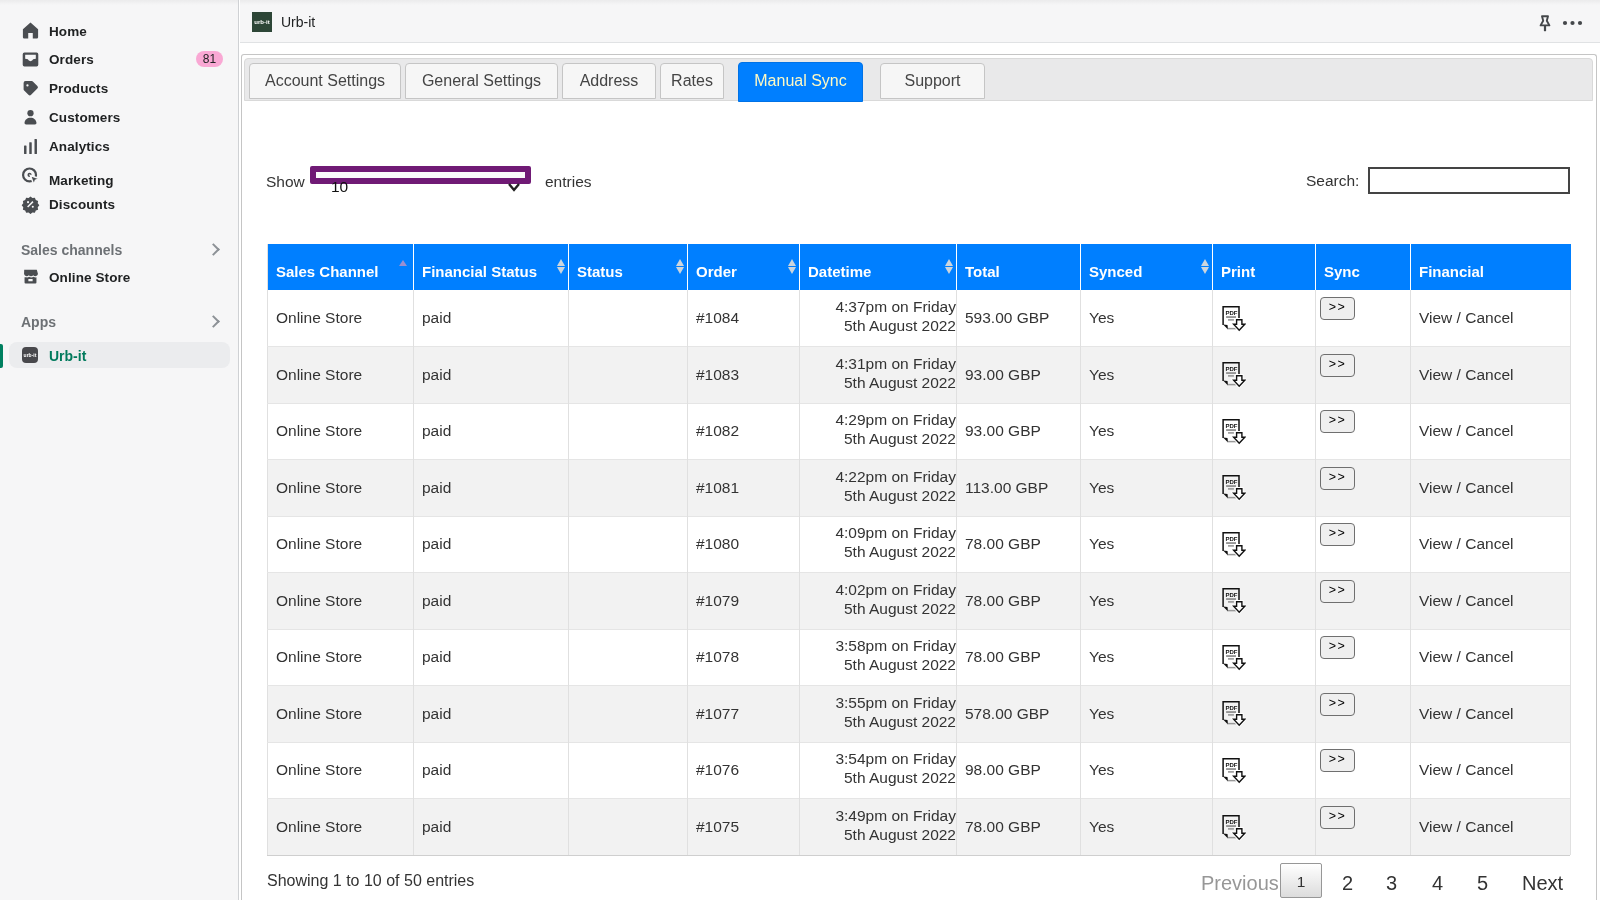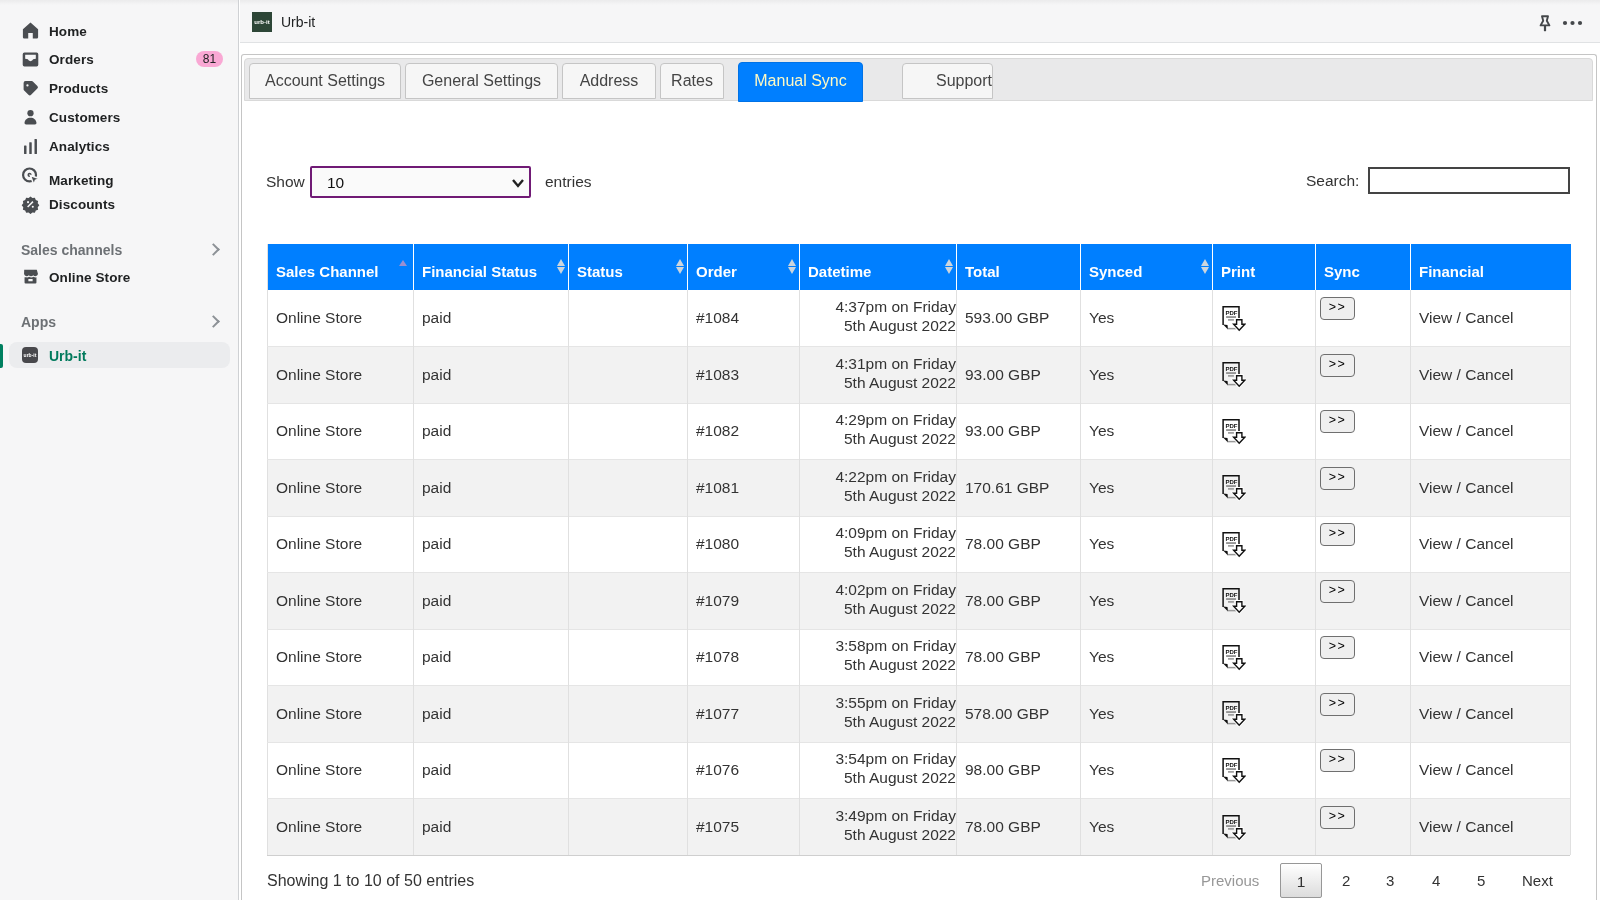--- a/index.html
+++ b/index.html
@@ -46,22 +46,22 @@
 #tabnav { left:244px; top:58px; width:1349px; height:43px; background:#e9e9ea;
   border:1px solid #d9d9d9; border-radius:4px 4px 0 0; }
 .tab { position:absolute; top:63px; height:36px; background:#f6f6f6;
   border:1px solid #c5c5c5; border-radius:4px 4px 0 0; color:#454545;
   font-size:16px; text-align:center; line-height:34px; }
 .tab.active { top:62px; height:40px; background:#007fff; border-color:#0072e6;
   color:#fef9c3; line-height:36px; }
 
 
 #lbl-show { left:266px; top:173px; font-size:15.5px; color:#333; }
-#sel { left:310px; top:166px; width:221px; height:32px; background:#fafafa;
-  border:2px solid #701a75; border-radius:2px; }
+#sel { left:310px; top:166px; width:221px; height:18px; background:#fafafa;
+  border:6px solid #701a75; border-radius:2px; }
 #sel .val { position:absolute; left:15px; top:6px; font-size:15.5px; color:#111; }
 #lbl-entries { left:545px; top:173px; font-size:15.5px; color:#333; }
 #lbl-search { left:1306px; top:172px; font-size:15.5px; color:#333; }
 #search { left:1368px; top:167px; width:202px; height:27px; background:#fff;
   border:2px solid #444; }
 
 
 #tbl { left:267px; top:244px; width:1303px; }
 table { border-collapse:collapse; table-layout:fixed; width:1303px; }
 th { background:#007fff; color:#fff; font-size:15px; font-weight:700;
@@ -86,21 +86,21 @@
   border-left:4.5px solid transparent; border-right:4.5px solid transparent;
   border-bottom:6.5px solid #9a8fd0; }
 .dt2 { line-height:19px; position:relative; top:-2px;text-align:right; }
 .syncbtn { display:block; width:35px; height:23px; background:#efefef;
   border:1.5px solid #6f6f6f; border-radius:4px; font-size:12.5px; font-weight:400;
   color:#000; text-align:center; line-height:19px; margin:-19.5px 0 0 -4px;
   letter-spacing:1.5px; }
 
 
 #info { left:267px; top:872px; font-size:16px; color:#333; }
-.pg { position:absolute; top:872px; font-size:15px; color:#333; }
+.pg { position:absolute; top:872px; font-size:20px; color:#333; }
 #pg-prev { color:#979797; }
 #pg-one { left:1280px; top:863px; width:42px; height:35px;
   background:linear-gradient(to bottom,#ffffff 0%,#dcdcdc 100%);
   border:1px solid #979797; border-radius:2px; text-align:center;
   line-height:35px; font-size:15.5px; color:#333; }
 </style>
 </head>
 <body>
 <div class="abs" id="sidebar"></div>
 
@@ -182,21 +182,21 @@
   </svg>
 </div>
 
 <div class="abs" id="tabwrap"></div>
 <div class="abs" id="tabnav"></div>
 <div class="tab" style="left:249px;width:152px;">Account Settings</div>
 <div class="tab" style="left:405px;width:153px;">General Settings</div>
 <div class="tab" style="left:562px;width:94px;">Address</div>
 <div class="tab" style="left:660px;width:64px;">Rates</div>
 <div class="tab active" style="left:738px;width:125px;">Manual Sync</div>
-<div class="tab" style="left:902px;width:91px;text-align:right;">Support</div>
+<div class="tab" style="left:880px;width:105px;">Support</div>
 
 <div class="abs" id="lbl-show">Show</div>
 <div class="abs" id="sel">
     <span class="val">10</span>
 <svg style="position:absolute;right:4px;top:9px" width="14" height="12" viewBox="0 0 14 12">
       <path d="M2 3 L7 9 L12 3" fill="none" stroke="#222" stroke-width="2.4"></path>
     </svg>
 </div>
 <div class="abs" id="lbl-entries">entries</div>
 <div class="abs" id="lbl-search">Search:</div>
@@ -334,21 +334,21 @@
   <td>View / Cancel</td>
         </tr>
         <tr class="even">
   <td>Online Store</td>
           <td>paid</td>
           <td></td>
           <td>#1081</td>
   <td>
             <div class="dt2">4:22pm on Friday<br>5th August 2022</div>
           </td>
-  <td>170.61 GBP</td>
+  <td>113.00 GBP</td>
           <td>Yes</td>
   <td>
             <div style="margin-left:0px">
               <svg width="25" height="27" viewBox="0 0 25 27" style="display:block">
 <path d="M1.4 1.7 h17.3 M2.1 1 v19 M18 1 v14" fill="none" stroke="#111" stroke-width="1.5"></path>
 <path d="M2.1 19.4 l4.4 0.7 0.5 4.3 z" fill="#111"></path>
 <path d="M6.8 23.6 h8.2" stroke="#999" stroke-width="1.5"></path>
 <text x="4.5" y="9.6" font-size="6" font-weight="bold" fill="#111" font-family="Liberation Sans" letter-spacing="-0.1">PDF</text>
 <rect x="5.1" y="11.2" width="9.9" height="1.7" fill="#8a8a8a"></rect>
 <rect x="7" y="14.2" width="5.9" height="1.4" fill="#8a8a8a"></rect>

